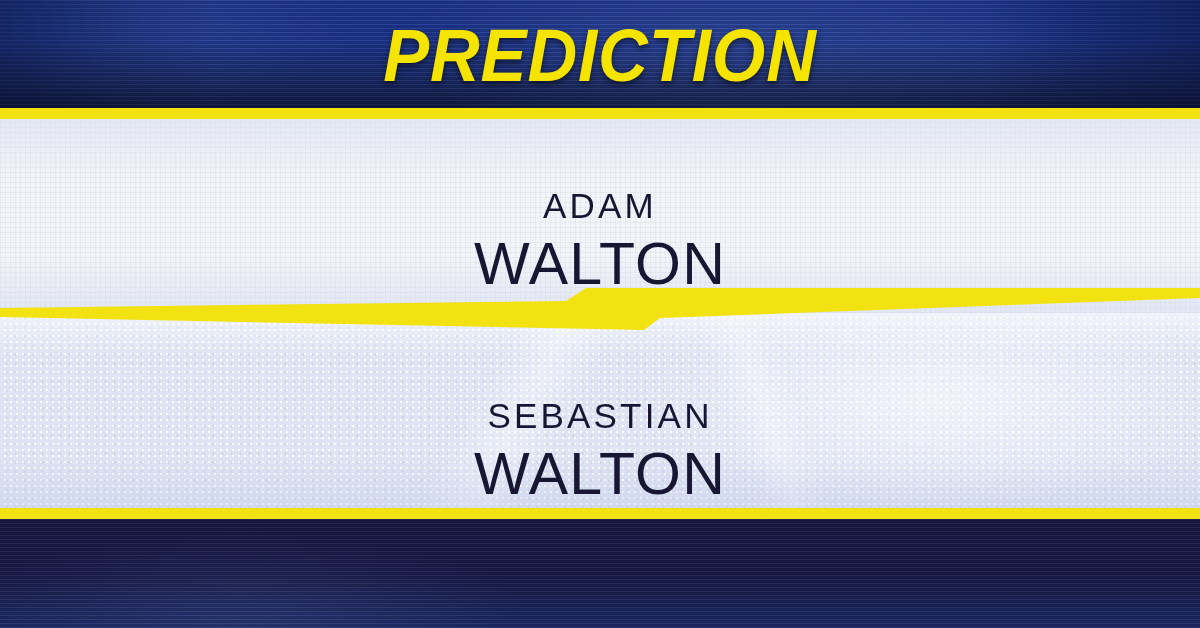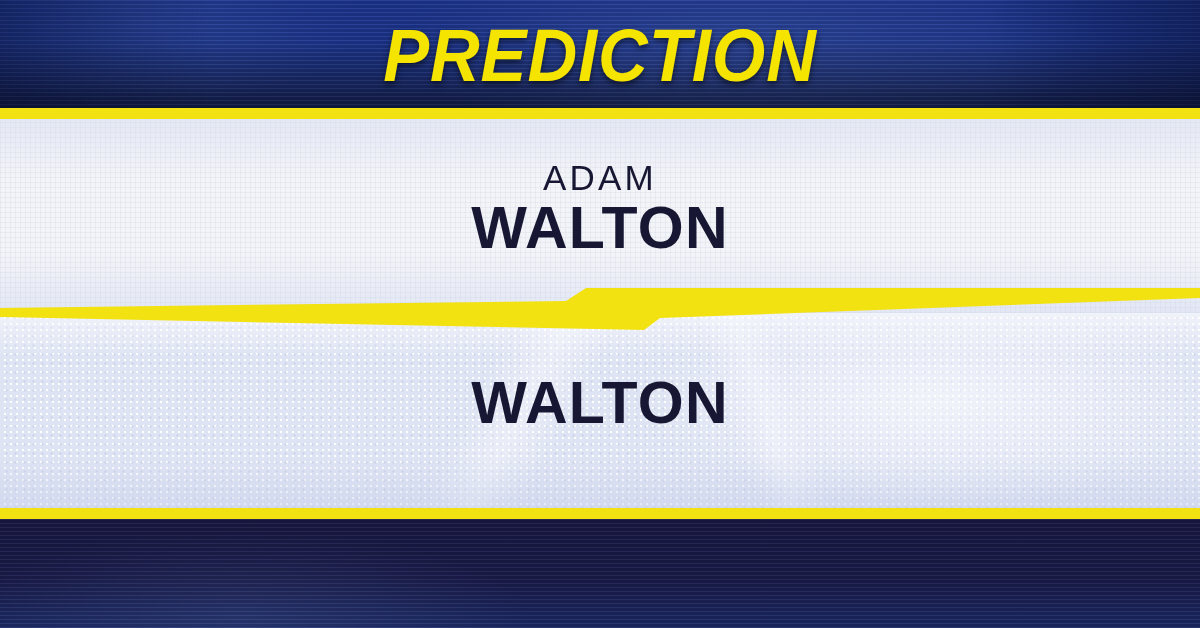--- a/index.html
+++ b/index.html
@@ -153,27 +153,28 @@
     width: 1200px;
     text-align: center;
     color: #171733;
     z-index: 3;
   }
   .first-name {
     font-size: 35px;
     font-weight: 400;
     letter-spacing: 3.2px;
     line-height: 1;
+    margin-top: 28px;
   }
   .last-name {
     font-size: 59px;
-    font-weight: 700;
+    font-weight: 400;
     letter-spacing: 1.2px;
     line-height: 1;
-    margin-top: 4px;
+    margin-top: 12px;
   }
   #p1-block { top: 160px; }
   #p2-block { top: 370px; }
 
   
   .footer {
     position: absolute;
     left: 0; top: 519px;
     width: 1200px; height: 109px;
     background:
@@ -206,20 +207,21 @@
   </div>
 
   <div class="row2">
     <div class="tex-dots"></div>
     <div class="tex-dots2"></div>
     <div class="row2-streaks"></div>
     <div class="row2-shade"></div>
   </div>
 
   <div class="name-block" id="p2-block">
+    <div class="first-name">SEBASTIAN</div>
     <div class="last-name">WALTON</div>
   </div>
 
   <svg class="divider" viewBox="0 0 1200 52" preserveAspectRatio="none">
     <path d="M 0,20 L 566,13 L 586,0 L 1200,0 L 1200,10 L 660,30 L 644,42 L 0,29 Z" fill="#f2e211"></path>
   </svg>
 
   <div class="bar-bottom"></div>
 
   <div class="footer">

